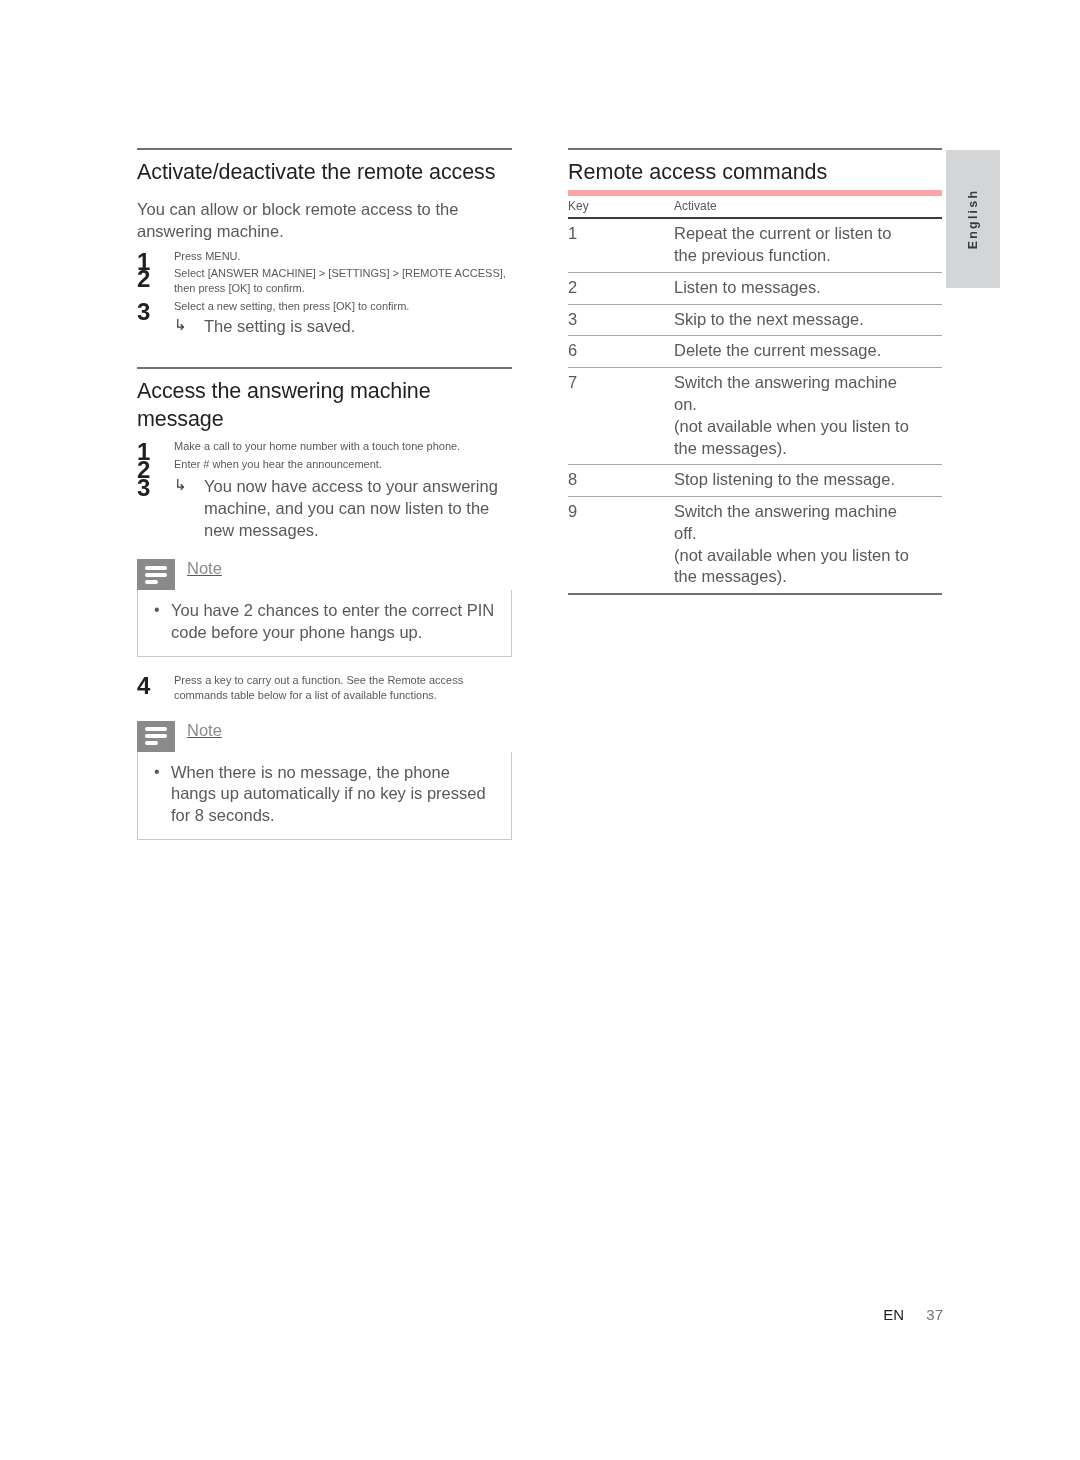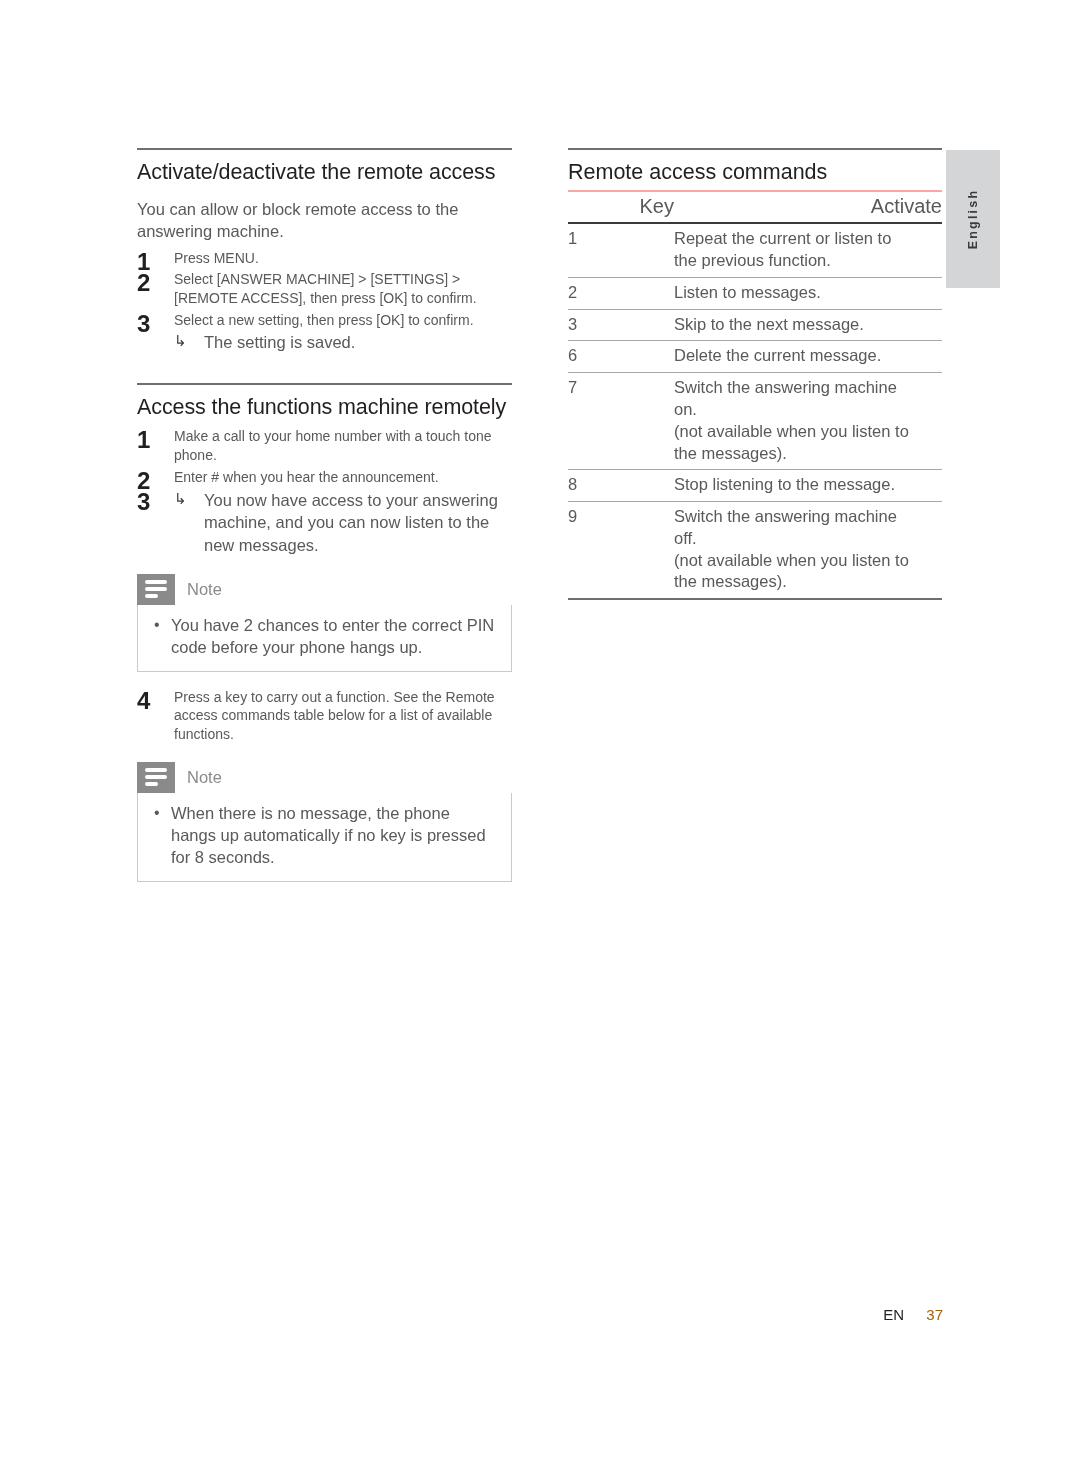--- a/index.html
+++ b/index.html
@@ -100,21 +100,21 @@
     position: absolute;
     left: 0;
     top: -3px;
     width: 26px;
     font-size: 24px;
     font-weight: bold;
     color: #231f20;
     line-height: 1.34;
   }
   li.step .step-text {
-    font-size: 14px;
+    font-size: 11px;
     line-height: 1.34;
     color: #58595b;
     display: block;
   }
 
   
   .result {
     position: relative;
     padding-left: 30px;
     margin-top: 1px;
@@ -131,22 +131,22 @@
   }
 
   
   .note {
     margin-top: 18px;
     margin-bottom: 16px;
     width: 375px;
   }
   .note-head {
     display: flex;
-    align-items: center;
     height: 31px;
+    text-decoration: underline;
   }
   .note-icon {
     width: 38px;
     height: 31px;
     background: #8a8a8a;
     display: flex;
     flex-direction: column;
     justify-content: center;
     align-items: center;
     gap: 3px;
@@ -200,26 +200,26 @@
   }
   table.cmd-table {
     width: 374px;
     border-collapse: collapse;
     table-layout: fixed;
   }
   table.cmd-table col.c-key { width: 106px; }
   table.cmd-table col.c-fn  { width: 268px; }
 
   table.cmd-table thead th {
-    text-align: right;
-    font-size: 20px;
+    text-align: left;
+    font-size: 12px;
     font-weight: normal;
     color: #58595b;
     padding: 3px 0 4px 0;
-    border-top: 2px solid #fca5a5;
+    border-top: 6px solid #fca5a5;
     border-bottom: 2px solid #3b3b3d;
     vertical-align: top;
   }
   table.cmd-table tbody td {
     font-size: 16.5px;
     line-height: 1.32;
     color: #58595b;
     padding: 4px 0 5px 0;
     border-bottom: 1px solid #a7a8aa;
     vertical-align: top;
@@ -239,21 +239,21 @@
     width: 1080px;
     text-align: right;
     padding-right: 137px;
     font-size: 15px;
   }
   .footer .lang-code {
     color: #231f20;
     margin-right: 18px;
   }
   .footer .page-num {
-    color: #a16207;
+    color: #737373;
     margin-top: 12px;
   }
 </style>
 </head>
 <body>
 
 <div class="page">
 
   <div class="lang-tab">
     <span class="lang-text">English</span>
@@ -282,21 +282,21 @@
           <div class="result">
             <span class="arrow">↳</span>
             <span>The setting is saved.</span>
           </div>
         </li>
       </ol>
     </div>
 
     <div class="section" style="margin-top:30px">
       <div class="rule-top"></div>
-      <h2 class="section-title">Access the functions machine remotely</h2>
+      <h2 class="section-title">Access the answering machine message</h2>
 
       <ol class="steps" style="margin-top:2px">
         <li class="step">
           <span class="num">1</span>
           <span class="step-text">Make a call to your home number with a touch tone phone.</span>
         </li>
         <li class="step">
           <span class="num">2</span>
           <span class="step-text">Enter # when you hear the announcement.</span>
         </li>

